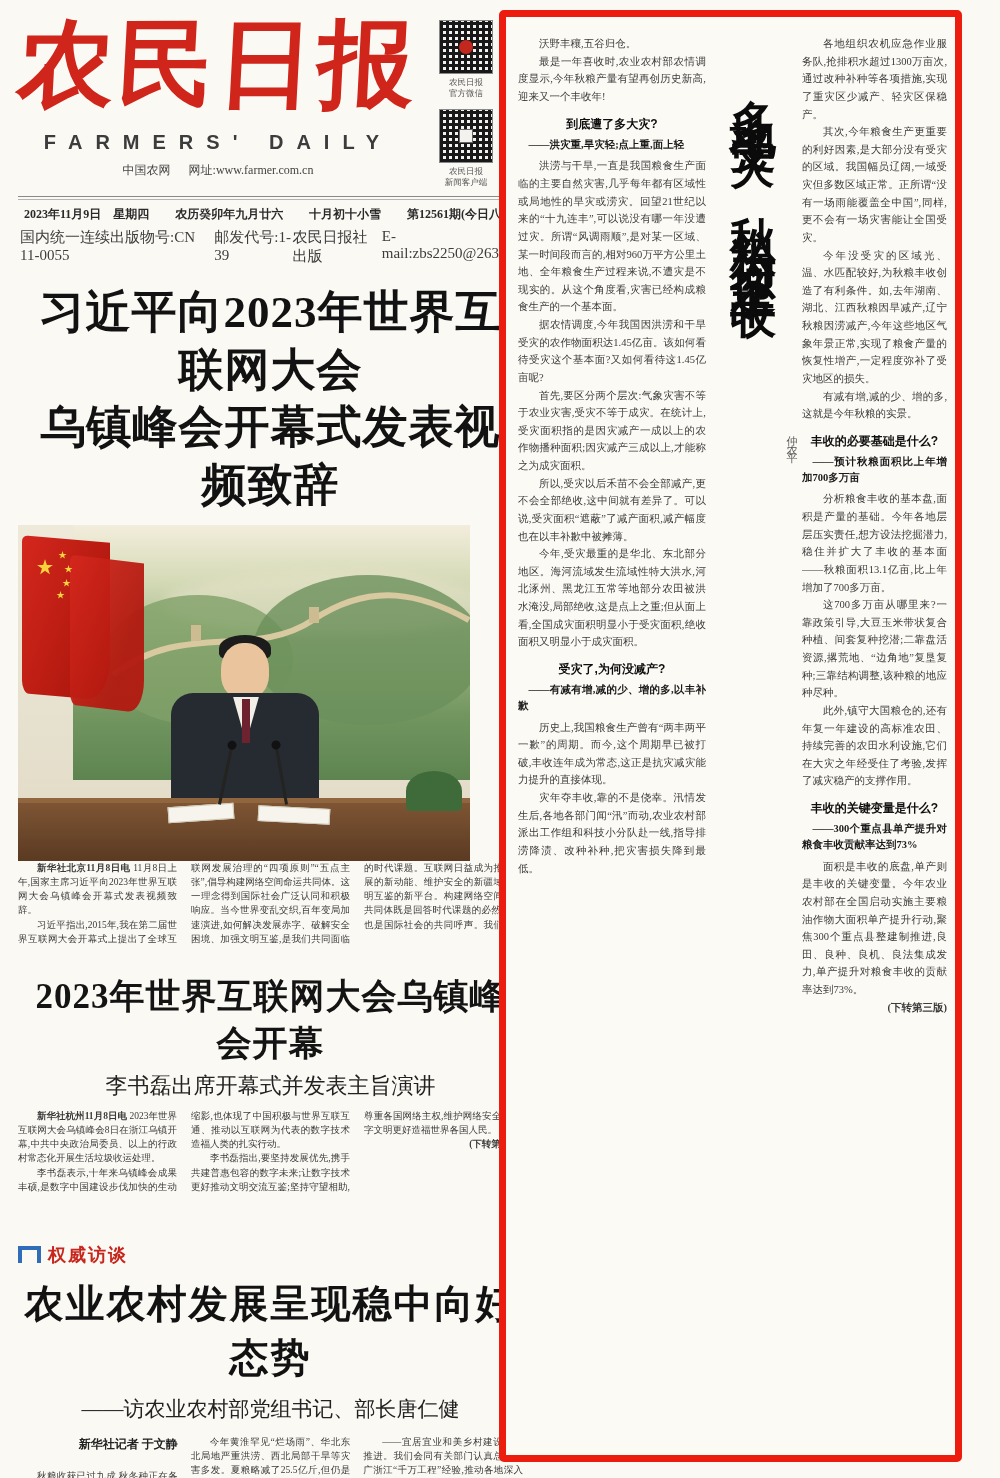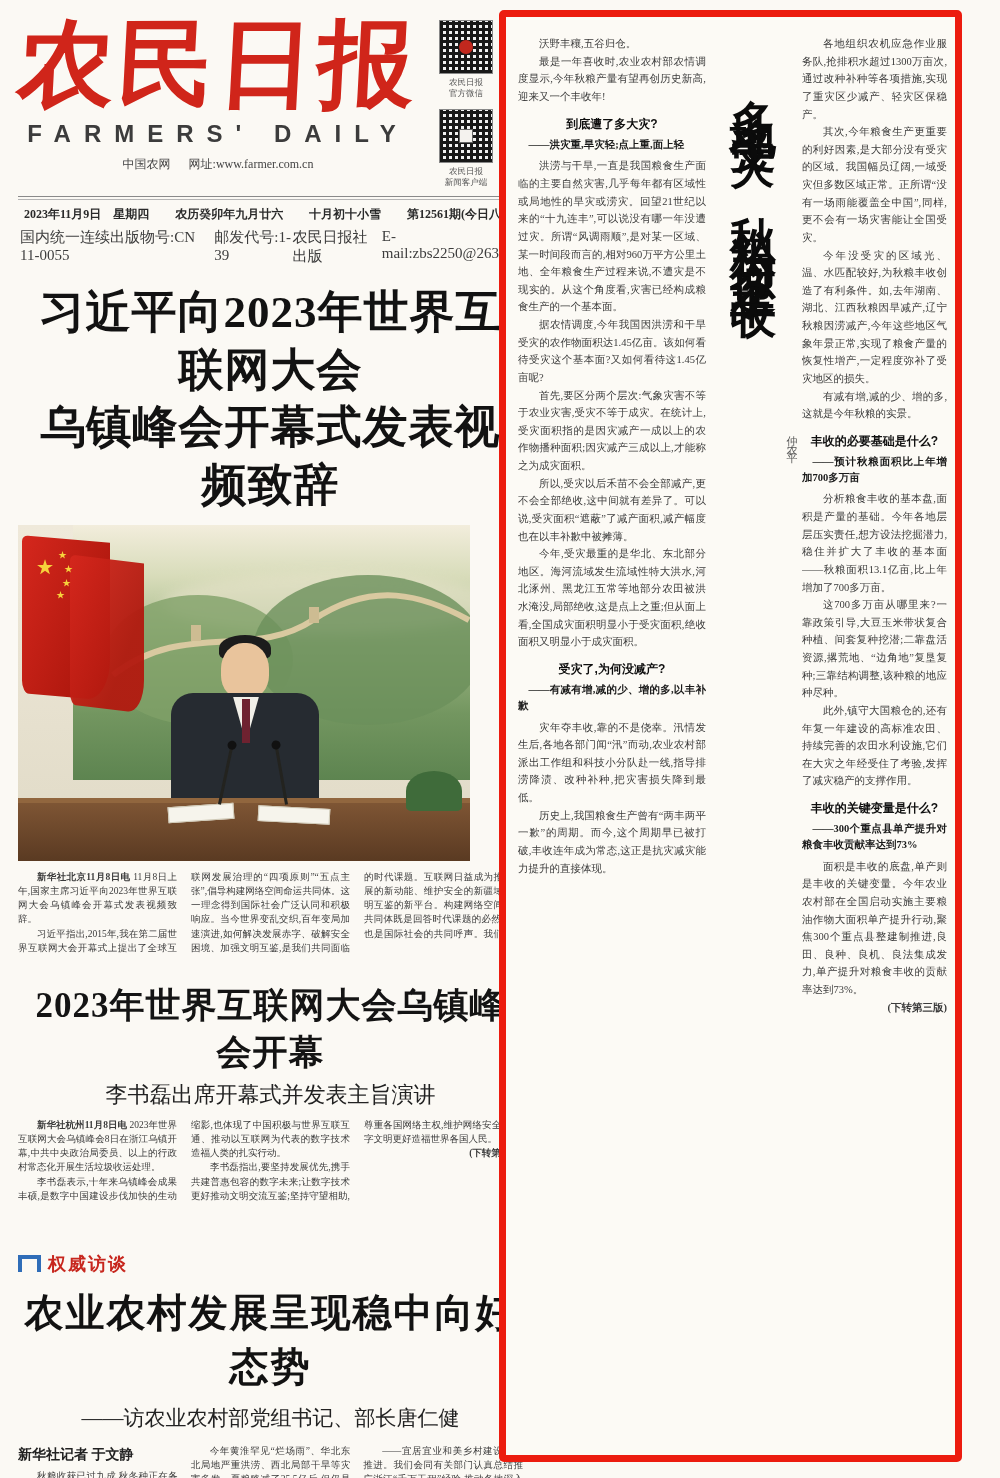--- a/index.html
+++ b/index.html
@@ -5,21 +5,21 @@
   html,body{margin:0;padding:0;background:#e9e7e2;}
   .page{position:relative;width:1000px;height:1478px;background:#fbf9f4;overflow:hidden;
         font-family:"Liberation Serif","DejaVu Serif",serif;color:#2d2d2d;}
   
   .left{position:absolute;left:18px;top:12px;width:505px;}
   .masthead{position:relative;}
   .brand-row{display:flex;align-items:flex-start;}
   .brand-main{width:400px;text-align:center;}
   .brand{font-size:96px;line-height:1.1;font-weight:bold;color:#d0251a;
          letter-spacing:4px;transform:skewX(-3deg);font-family:serif;}
-  .brand-en{margin-top:2px;font-size:24px;font-weight:bold;letter-spacing:13px;color:#3c3c3c;
+  .brand-en{margin-top:13px;font-size:20px;font-weight:bold;letter-spacing:13px;color:#3c3c3c;
             font-family:"Liberation Sans",sans-serif;}
   .site-line{margin-top:8px;font-size:12px;color:#444;display:flex;justify-content:center;gap:18px;}
   .qr-col{width:96px;display:flex;flex-direction:column;align-items:center;gap:10px;padding-top:8px;}
   .qr-item{display:flex;flex-direction:column;align-items:center;}
   .qr{position:relative;width:52px;height:52px;border:1px solid #888;
       background:repeating-linear-gradient(0deg,#181818 0 3px,transparent 3px 6px),
                  repeating-linear-gradient(90deg,#181818 0 3px,#f2f2f2 3px 6px);}
   .qr-center-red{position:absolute;inset:19px;background:#c2281e;border-radius:50%;}
   .qr-center-white{position:absolute;inset:19px;background:#f4f2ee;border:1px solid #666;}
   .qr-label{margin-top:3px;font-size:8.5px;line-height:1.3;color:#555;text-align:center;}
@@ -49,33 +49,33 @@
   .mic{position:absolute;width:3px;height:58px;background:#23231f;}
   .mic::after{content:"";position:absolute;top:-7px;left:-3px;width:9px;height:9px;border-radius:50%;background:#111;}
   .plant{position:absolute;right:8px;bottom:50px;width:56px;height:40px;background:#3f6b3a;border-radius:50% 50% 10% 10%;}
   .photo-caption{width:44px;height:336px;writing-mode:vertical-rl;text-orientation:upright;
                  font-size:10px;line-height:1.55;color:#3a3a3a;letter-spacing:1px;}
   .photo-caption b{margin-top:10px;}
   
   .cols3{columns:3;column-gap:14px;font-size:9.5px;line-height:1.5;text-align:justify;color:#3a3a3a;overflow:hidden;}
   .cols3 p{margin:0;text-indent:2em;}
   .cols3 .jump{text-align:right;font-weight:bold;text-indent:0;}
-  .lead-body{height:96px;margin-top:9px;}
+  .lead-body{height:96px;}
   .wuzhen-body{height:120px;margin-top:8px;}
   .headline2{margin:16px 0 2px;font-size:35px;font-weight:bold;color:#141414;text-align:center;letter-spacing:1px;}
   .subhead2{font-size:22px;color:#222;text-align:center;margin-top:4px;}
   .kicker{display:flex;align-items:center;gap:7px;margin-top:14px;}
   .kicker-icon{width:15px;height:13px;border:4px solid #2f6db8;border-bottom:none;display:inline-block;}
   .kicker-text{font-size:18px;font-weight:bold;color:#c7261d;font-family:"Liberation Sans",sans-serif;letter-spacing:2px;}
   .headline3{margin:10px 0 10px;font-size:39px;font-weight:bold;color:#121212;text-align:center;letter-spacing:2px;}
   .subhead3{font-size:21px;color:#222;text-align:center;margin-top:6px;}
   .icols{display:flex;gap:13px;margin-top:12px;height:252px;overflow:hidden;}
   .icol{flex:1;font-size:9.5px;line-height:1.5;text-align:justify;color:#3a3a3a;}
   .icol p{margin:0;text-indent:2em;}
-  .byline{font-size:14px;font-weight:bold;color:#222;margin-bottom:4px;text-indent:0;}
+  .byline{text-align:right;font-size:12px;font-weight:bold;color:#222;margin-bottom:16px;text-indent:0;}
   
   .feature-box{position:absolute;left:499px;top:10px;width:463px;height:1452px;box-sizing:border-box;
                border:7px solid #ec1c0f;border-radius:5px;background:#fcfaf5;
                display:flex;gap:9px;padding:18px 8px 14px 12px;overflow:hidden;}
   .fcol{font-size:10.5px;line-height:1.68;text-align:justify;color:#3b3b3b;overflow:hidden;}
   .fcol p{margin:0;text-indent:2em;}
   .fcol-a{width:202px;}
   .fcol-c{width:156px;}
   .fsub{font-weight:bold;font-size:12px;text-align:center;margin:8px 0 3px;color:#0f0f0f;
         font-family:"Liberation Sans",sans-serif;}
@@ -232,22 +232,22 @@
       <p>最是一年喜收时,农业农村部农情调度显示,今年秋粮产量有望再创历史新高,迎来又一个丰收年!</p>
       <div class="fsub">到底遭了多大灾?</div>
       <div class="fdek">——洪灾重,旱灾轻;点上重,面上轻</div>
       <p>洪涝与干旱,一直是我国粮食生产面临的主要自然灾害,几乎每年都有区域性或局地性的旱灾或涝灾。回望21世纪以来的“十九连丰”,可以说没有哪一年没遭过灾。所谓“风调雨顺”,是对某一区域、某一时间段而言的,相对960万平方公里土地、全年粮食生产过程来说,不遭灾是不现实的。从这个角度看,灾害已经构成粮食生产的一个基本面。</p>
       <p>据农情调度,今年我国因洪涝和干旱受灾的农作物面积达1.45亿亩。该如何看待受灾这个基本面?又如何看待这1.45亿亩呢?</p>
       <p>首先,要区分两个层次:气象灾害不等于农业灾害,受灾不等于成灾。在统计上,受灾面积指的是因灾减产一成以上的农作物播种面积;因灾减产三成以上,才能称之为成灾面积。</p>
       <p>所以,受灾以后禾苗不会全部减产,更不会全部绝收,这中间就有差异了。可以说,受灾面积“遮蔽”了减产面积,减产幅度也在以丰补歉中被摊薄。</p>
       <p>今年,受灾最重的是华北、东北部分地区。海河流域发生流域性特大洪水,河北涿州、黑龙江五常等地部分农田被洪水淹没,局部绝收,这是点上之重;但从面上看,全国成灾面积明显小于受灾面积,绝收面积又明显小于成灾面积。</p>
       <div class="fsub">受灾了,为何没减产?</div>
       <div class="fdek">——有减有增,减的少、增的多,以丰补歉</div>
+      <p>历史上,我国粮食生产曾有“两丰两平一歉”的周期。而今,这个周期早已被打破,丰收连年成为常态,这正是抗灾减灾能力提升的直接体现。</p>
       <p>灾年夺丰收,靠的不是侥幸。汛情发生后,各地各部门闻“汛”而动,农业农村部派出工作组和科技小分队赴一线,指导排涝降渍、改种补种,把灾害损失降到最低。</p>
-      <p>历史上,我国粮食生产曾有“两丰两平一歉”的周期。而今,这个周期早已被打破,丰收连年成为常态,这正是抗灾减灾能力提升的直接体现。</p>
     </div>
 
     <div class="fhead-col">
       <div class="vheadline">多地受灾,秋粮为何还丰收?</div>
       <div class="vbyline">仲农平</div>
     </div>
 
     <div class="fcol fcol-c">
       <p>各地组织农机应急作业服务队,抢排积水超过1300万亩次,通过改种补种等各项措施,实现了重灾区少减产、轻灾区保稳产。</p>
       <p>其次,今年粮食生产更重要的利好因素,是大部分没有受灾的区域。我国幅员辽阔,一域受灾但多数区域正常。正所谓“没有一场雨能覆盖全中国”,同样,更不会有一场灾害能让全国受灾。</p>

